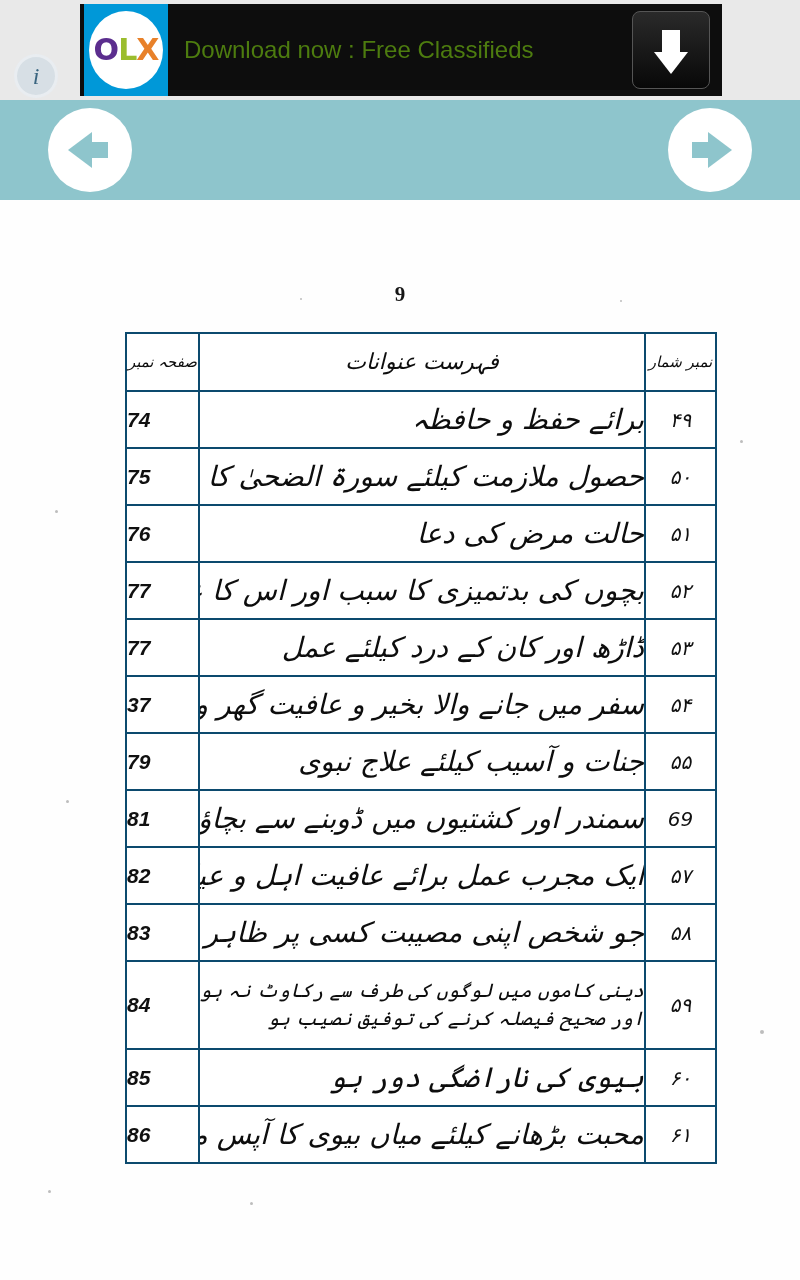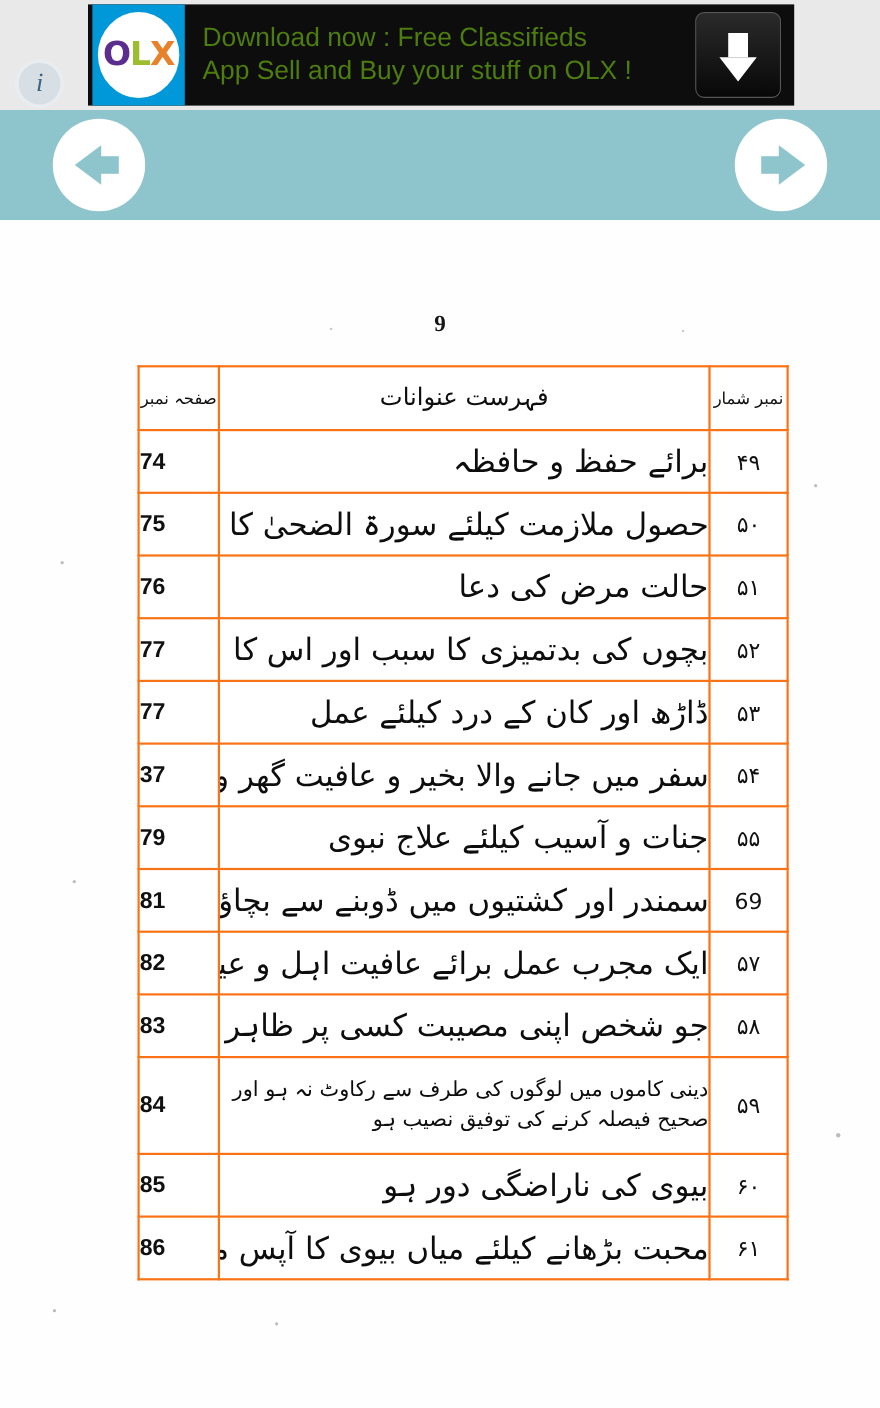--- a/index.html
+++ b/index.html
@@ -217,23 +217,24 @@
 
   #toc-table {
     position: absolute;
     left: 125px; top: 132px;
     width: 590px;
     border-collapse: collapse;
     table-layout: fixed;
     background: #ffffff;
   }
   #toc-table td, #toc-table th {
-    border: 2px solid #f97316;
+    border: 2px solid #0c4a6e;
     padding: 0;
     vertical-align: middle;
+    font-style: italic;
   }
   .col-page   { width: 73px; }
   .col-title  { width: 446px; }
   .col-serial { width: 71px; }
 
   thead th {
     height: 56px;
   }
   .hdr-cell {
     font-family: "DejaVu Sans", sans-serif;
@@ -301,21 +302,20 @@
   <div id="ad-banner">
 
     <div id="ad-logo">
       <div class="disc">
         <span class="word"><span class="olx-o">O</span><span class="olx-l">L</span><span class="olx-x">X</span></span>
       </div>
     </div>
 
     <div id="ad-text">
       <div>Download now : Free Classifieds</div>
-      <div>App Sell and Buy your stuff on OLX !</div>
     </div>
 
     <div id="ad-download-btn">
       <span class="dl-arrow">
         <span class="stem"></span>
           <span class="head"></span>
       </span>
     </div>
   </div>
 

